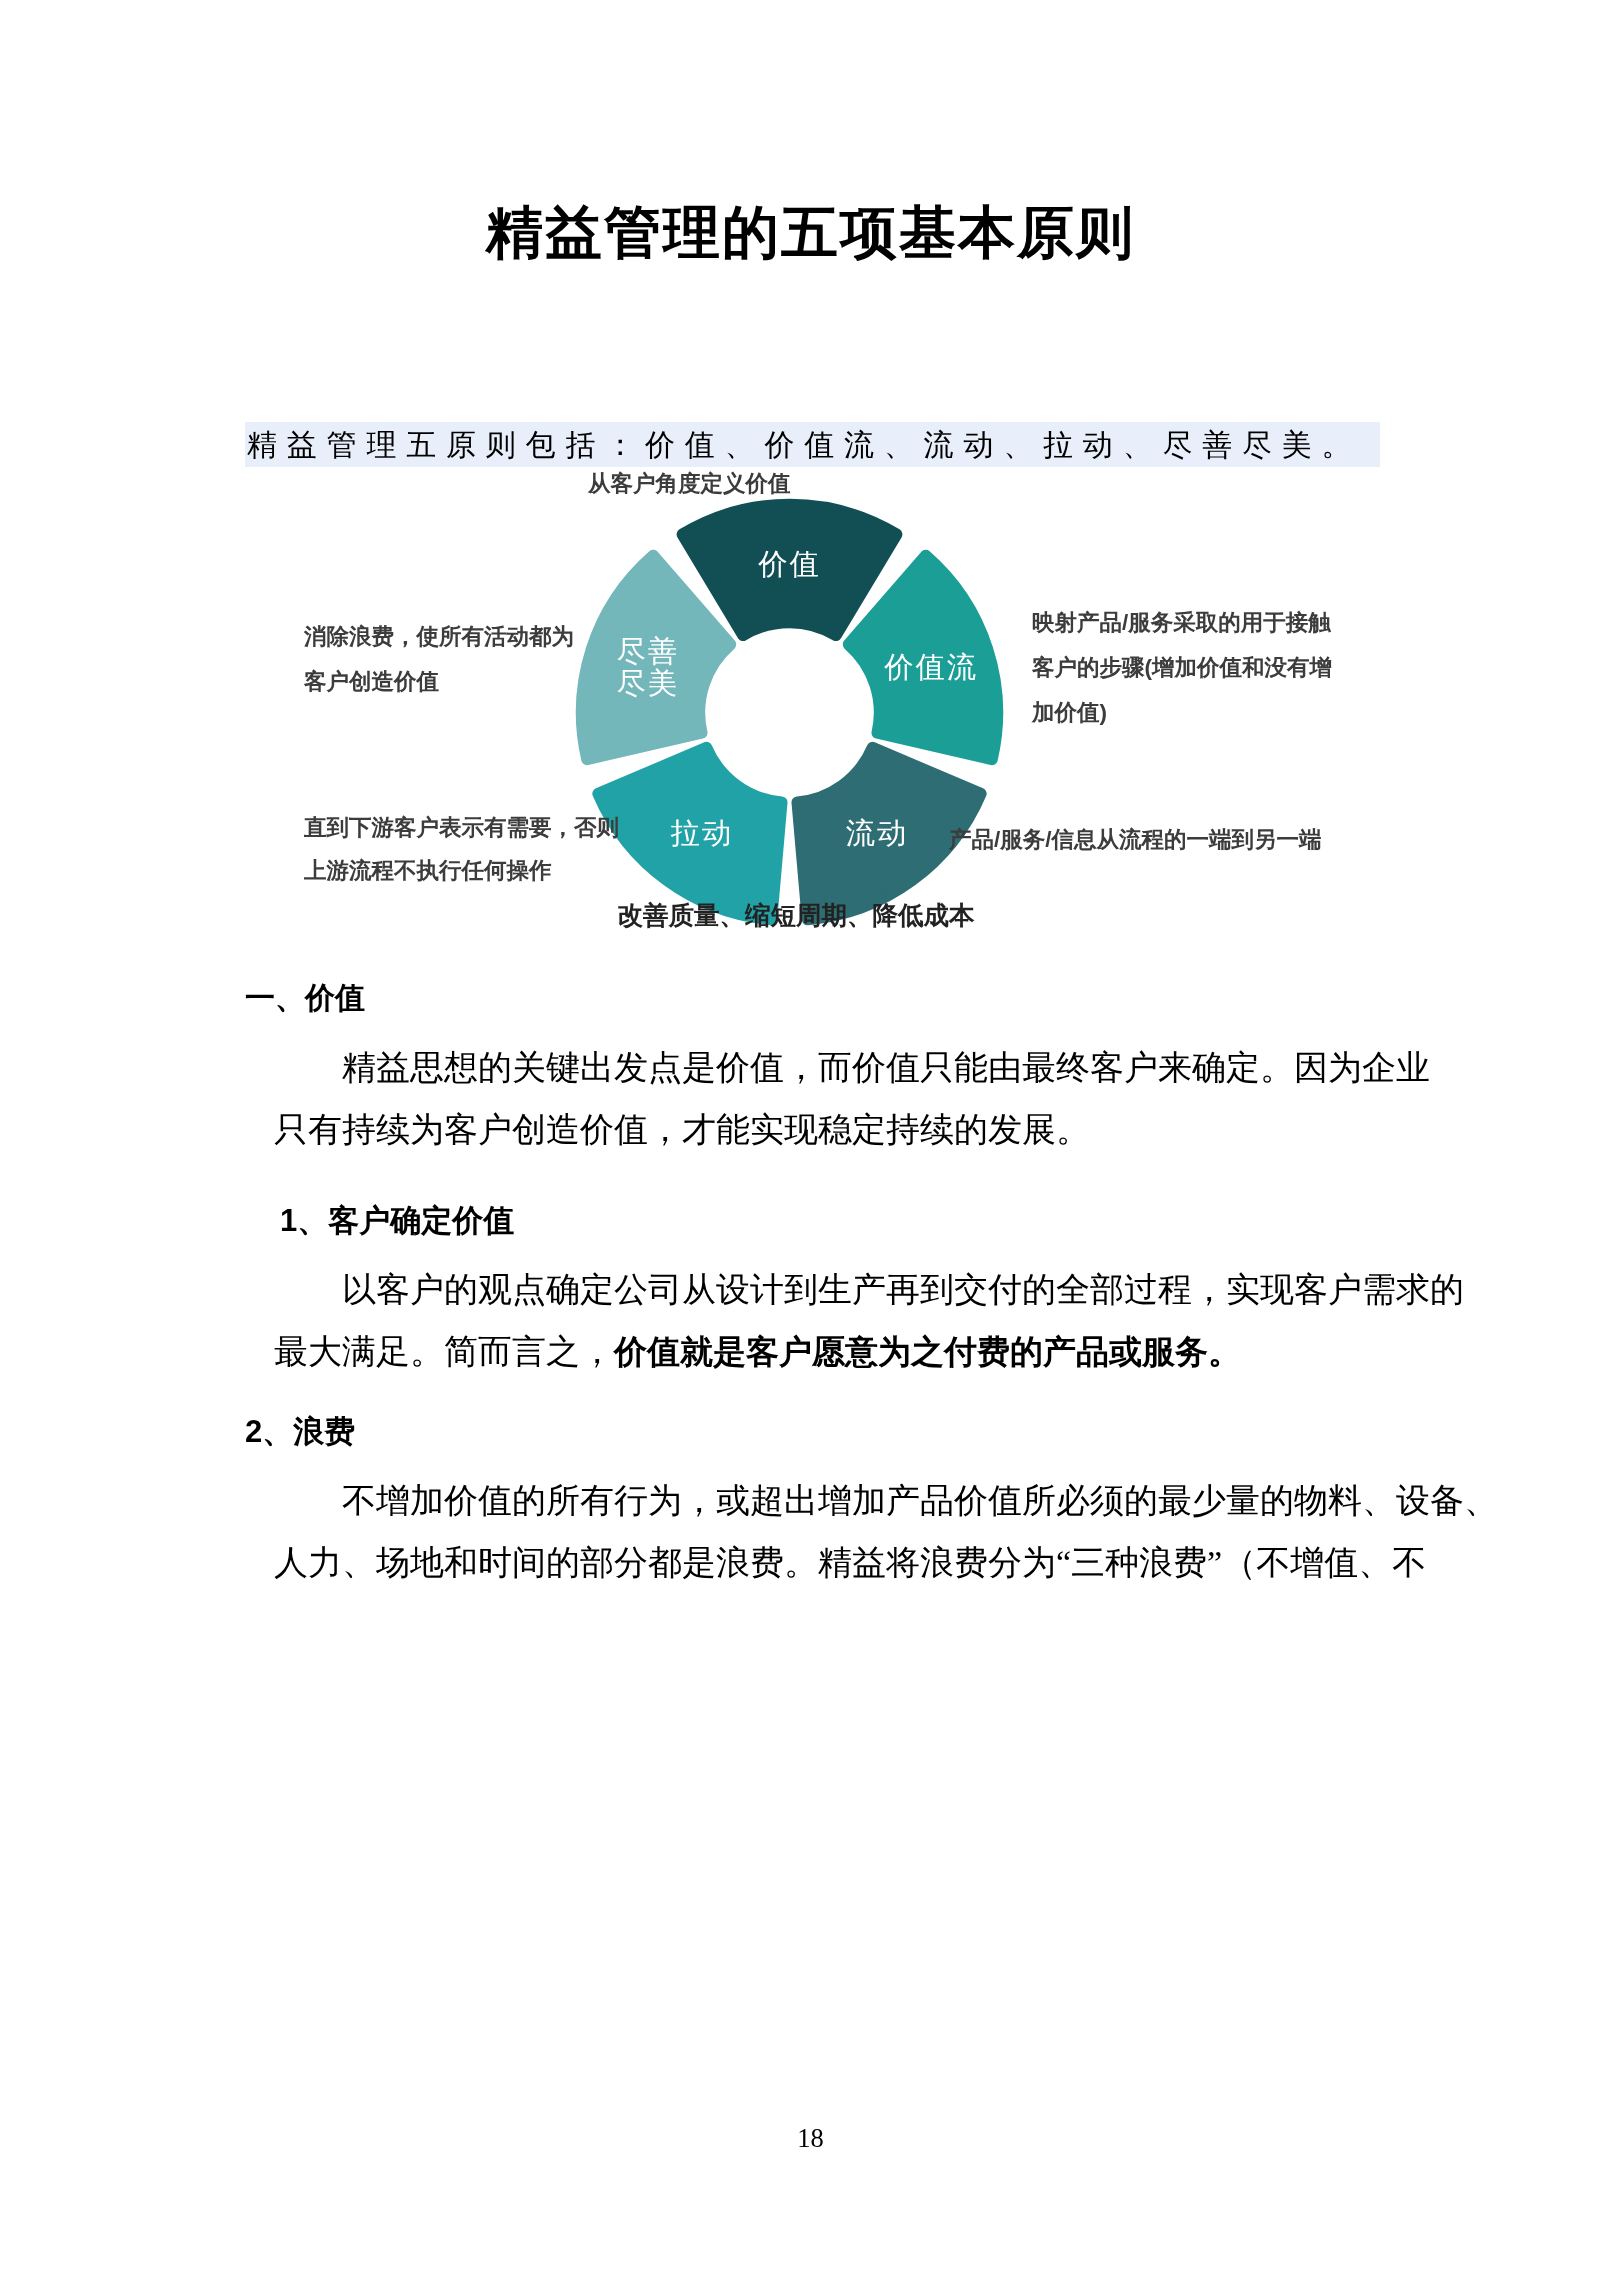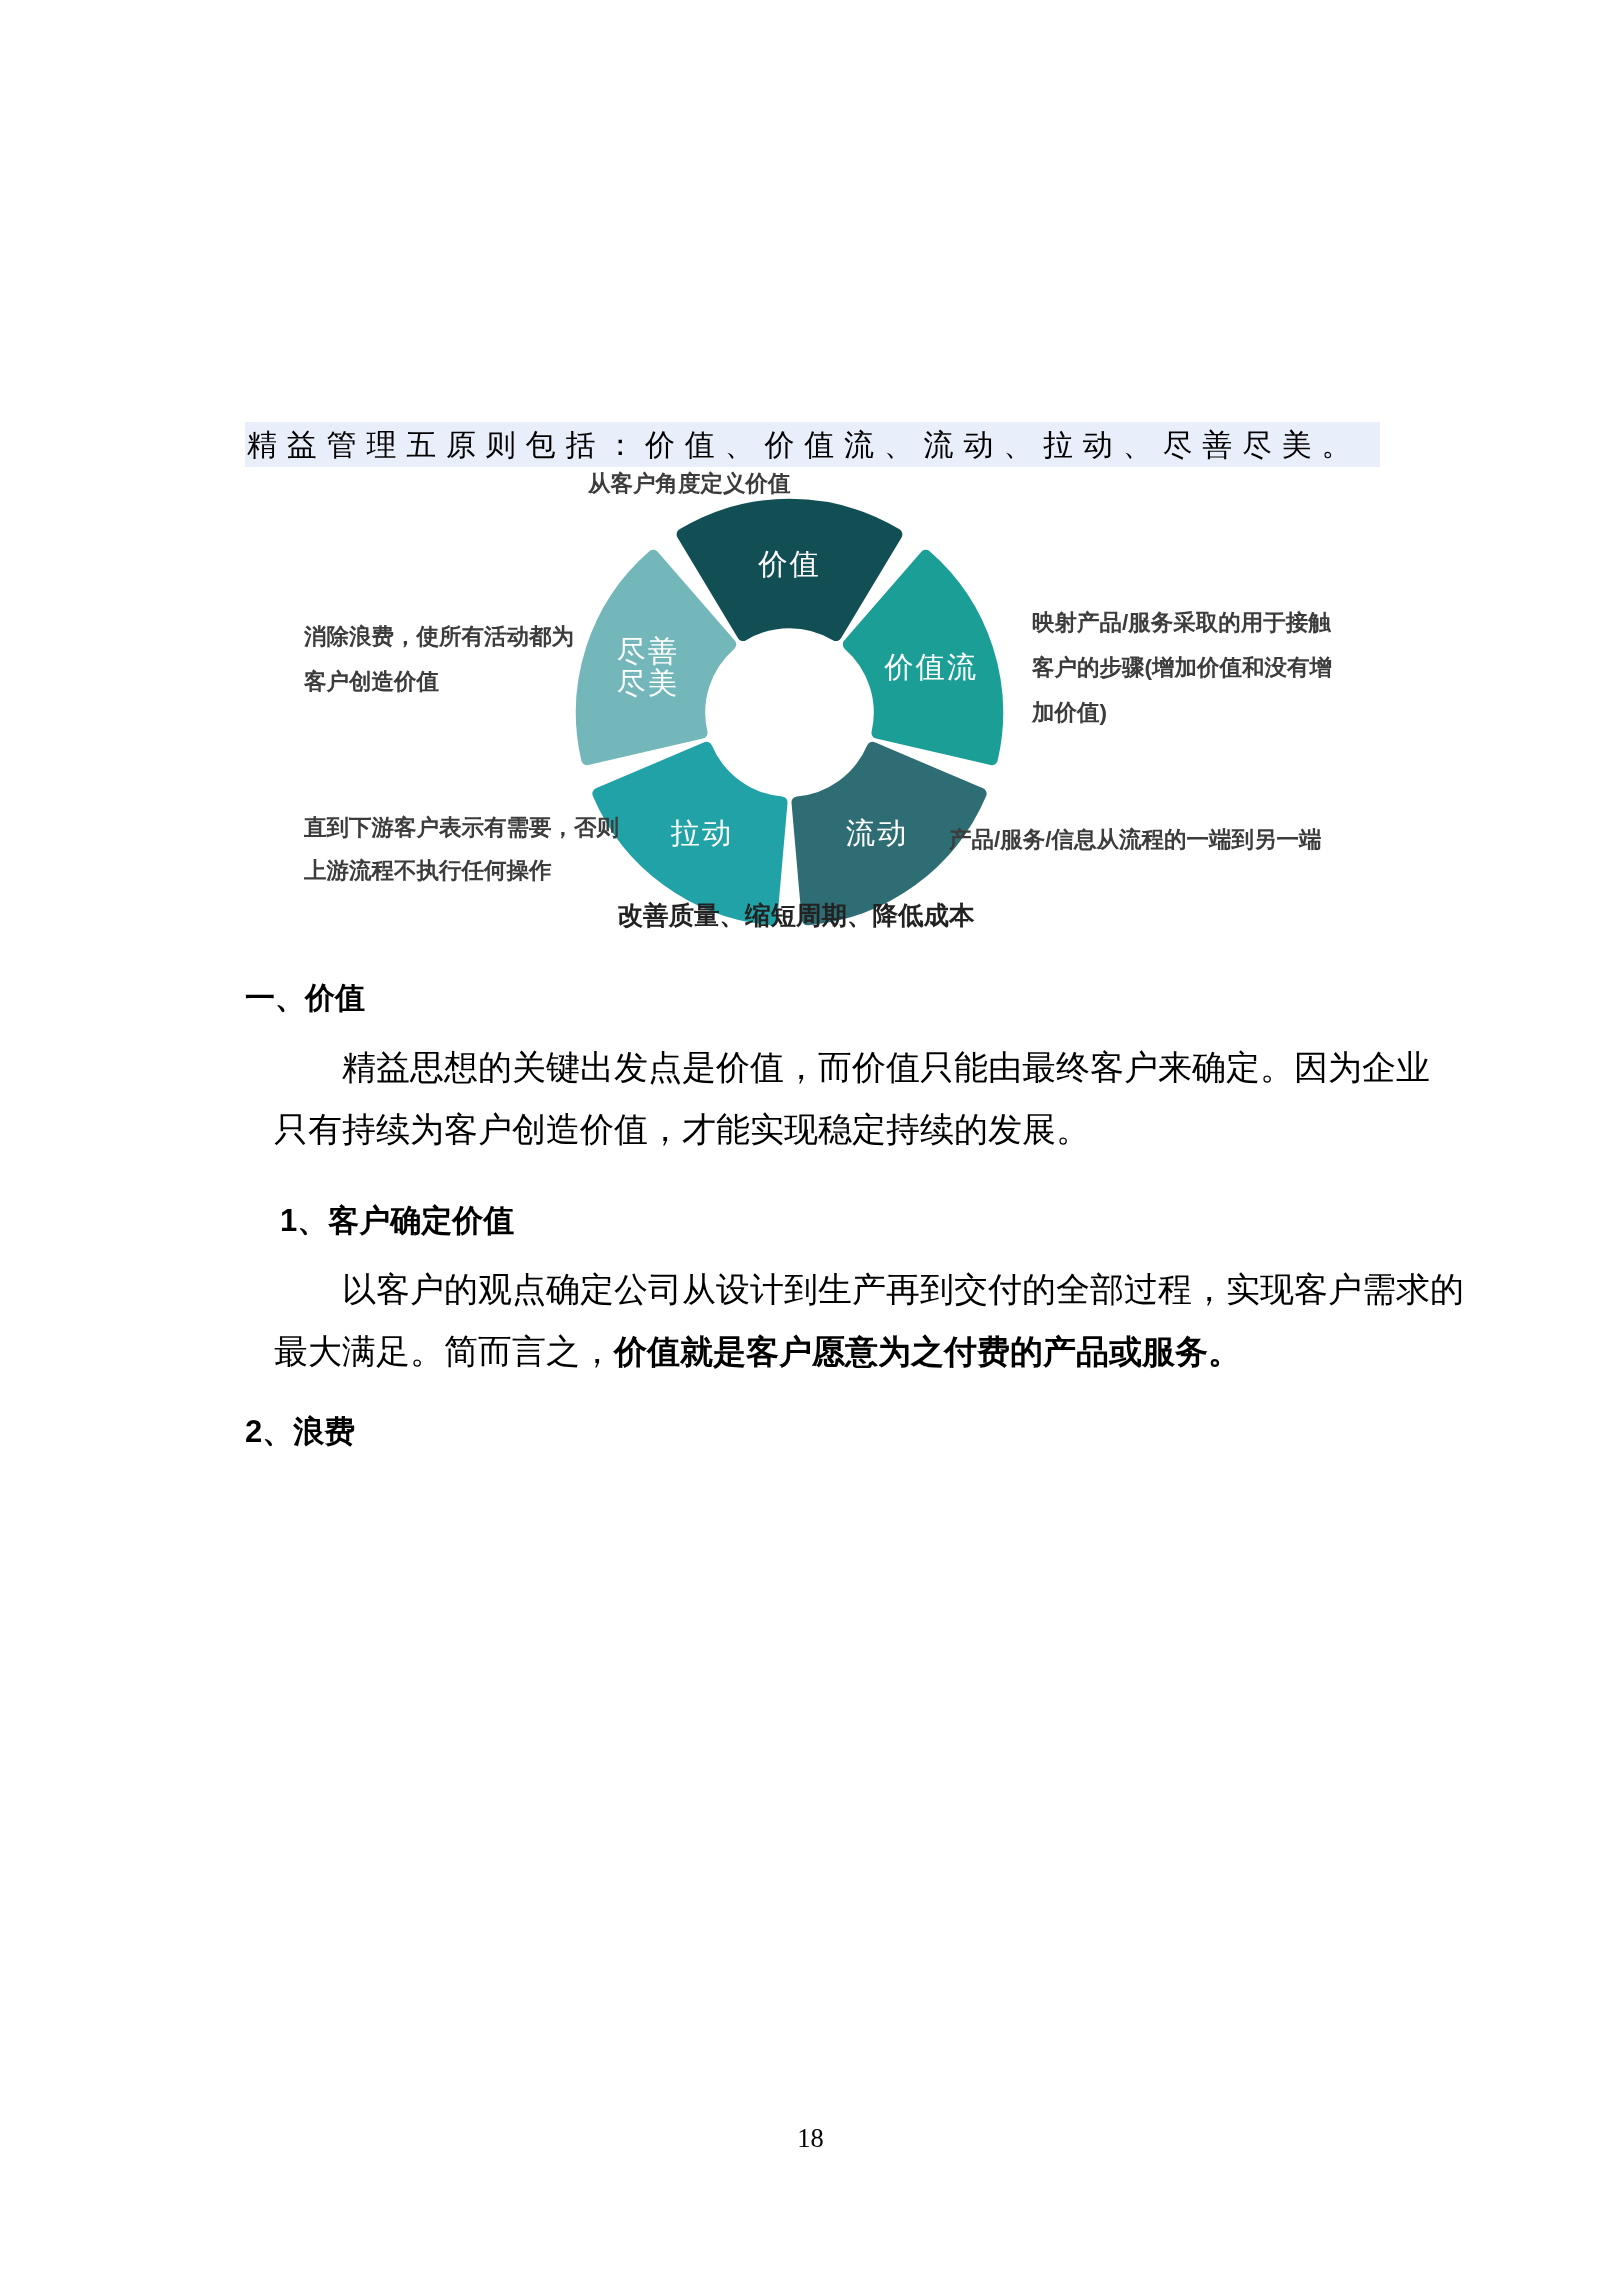--- a/index.html
+++ b/index.html
@@ -78,20 +78,21 @@
   .page-number{
     position:absolute;left:0;top:2123px;width:1621px;
     text-align:center;font-size:26.5px;
   }
 </style>
 </head>
 <body>
 
 <div class="page">
 
+  <div class="doc-title">精益管理的五项基本原则</div>
 
   <div class="intro-band" style="background: rgb(233, 239, 250);">精益管理五原则包括：价值、价值流、流动、拉动、尽善尽美。</div>
 
   <div class="wheel-top-caption">从客户角度定义价值</div>
 
   <svg id="wheel-svg" viewBox="0 0 450 450">
       <path d="M 115.81 43.28 A 212 212 0 0 1 334.19 43.28 L 272.38 146.14 A 92 92 0 0 0 177.62 146.14 Z" fill="#114f55" stroke="#114f55" stroke-width="12" stroke-linejoin="round"></path>
       <text x="225" y="73" text-anchor="middle" class="wheel-label"><tspan x="225" dy="0.35em">价值</tspan></text>
       <path d="M 364.08 65.00 A 212 212 0 0 1 431.57 272.69 L 314.64 245.70 A 92 92 0 0 0 285.36 155.57 Z" fill="#1b9e96" stroke="#1b9e96" stroke-width="12" stroke-linejoin="round"></path>
       <text x="369.56059047686335" y="178.02941685500798" text-anchor="middle" class="wheel-label"><tspan x="369.56059047686335" dy="0.35em">价值流</tspan></text>
@@ -116,17 +117,19 @@
 
   <div class="sec-heading h-1">一、价值</div>
   <div class="body-para p-1"><span>精益思想的关键出发点是价值，而价值只能由最终客户来确定。因为企业
 只有持续为客户创造价值，才能实现稳定持续的发展。</span></div>
 
   <div class="sec-heading h-2">1、客户确定价值</div>
   <div class="body-para p-2"><span>以客户的观点确定公司从设计到生产再到交付的全部过程，实现客户需求的
 最大满足。简而言之，</span><span style="font-weight: bold; font-family: &quot;Liberation Sans&quot;, &quot;DejaVu Sans&quot;, sans-serif; font-size: 33px;">价值就是客户愿意为之付费的产品或服务。</span></div>
 
   <div class="sec-heading h-3">2、浪费</div>
+  <div class="body-para p-3"><span>不增加价值的所有行为，或超出增加产品价值所必须的最少量的物料、设备、
+人力、场地和时间的部分都是浪费。精益将浪费分为“三种浪费”（不增值、不</span></div>
 
   <div class="page-number">18</div>
 
 </div>
 
 
 </body></html>

